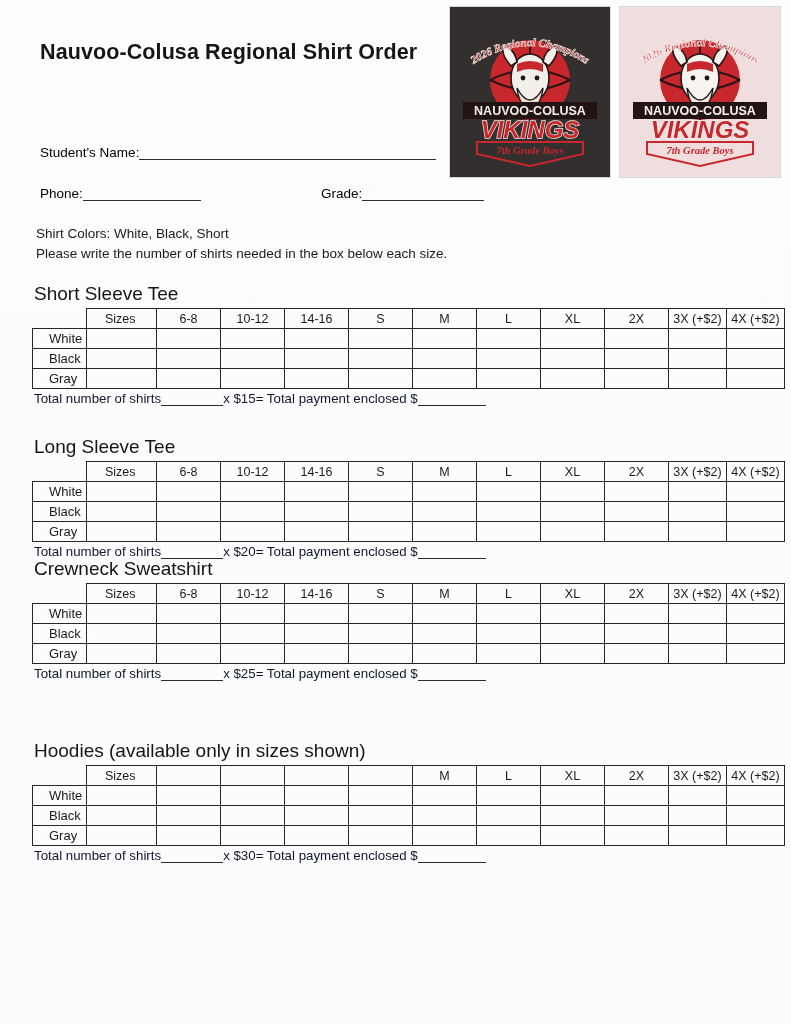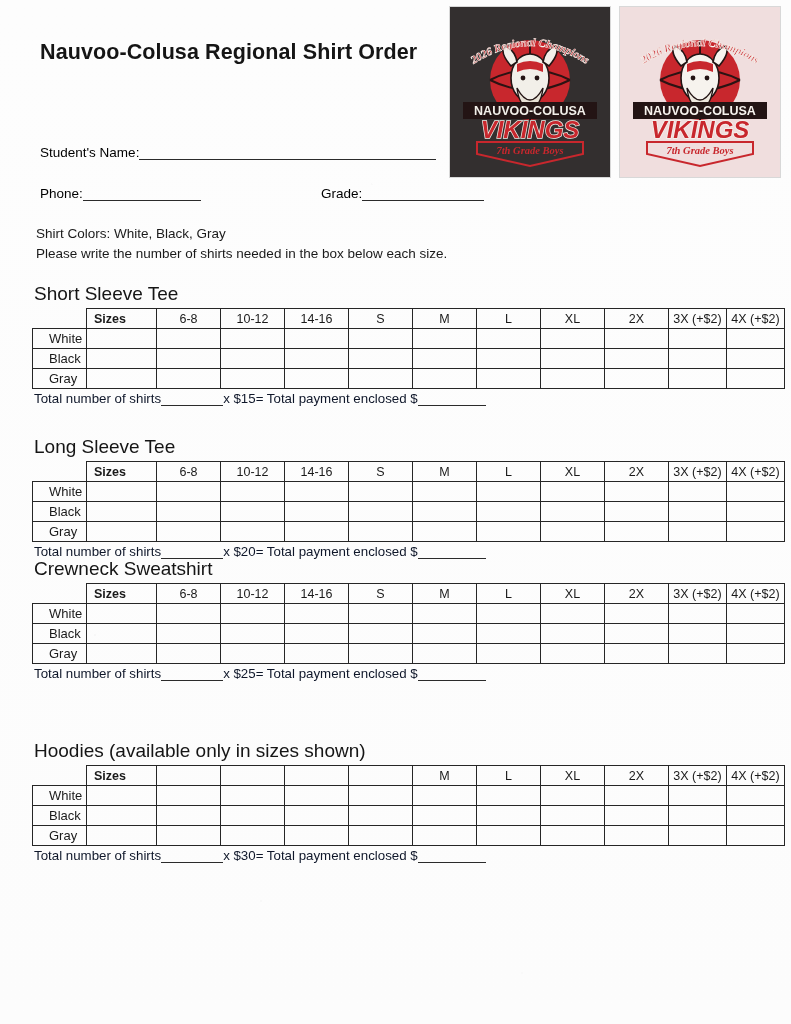--- a/index.html
+++ b/index.html
@@ -126,21 +126,21 @@
   table.order-table th {
     border: 1.3px solid #262626;
     height: 20px;
     padding: 0 3px;
     font-size: 12.5px;
     font-weight: normal;
     color: #1a1a1a;
     box-sizing: border-box;
   }
   table.order-table th.size-head { text-align: center; }
-  table.order-table th.sizes-label { text-align: left; padding-left: 7px; font-weight: bold; }
+  table.order-table th.sizes-label { text-align: left; padding-left: 18px; }
   table.order-table th.corner { border-left: none; border-top: none; border-right-color:#262626; }
   table.order-table td.color-label {
     text-align: left;
     padding-left: 16px;
     font-size: 13px;
   }
   table.order-table td.cell { background: transparent; }
 
   
   col.c-color { width: 54px; }
@@ -248,21 +248,21 @@
 
   <div class="field-row fld-phone">
     <span>Phone:</span><span class="rule rule-phone"></span>
   </div>
 
   <div class="field-row fld-grade">
     <span>Grade:</span><span class="rule rule-grade"></span>
   </div>
 
   <div class="instructions">
-    <div>Shirt Colors:  White, Black, Gray</div>
+    <div>Shirt Colors:  White, Black, Short</div>
     <div>Please write the number of shirts needed in the box below each size.</div>
   </div>
 
   <div id="sections-host">
       <div class="section sec-0">
         <div class="section-heading">Short Sleeve Tee</div>
         <table class="order-table">
           <colgroup>
             <col class="c-color">
             <col class="c-sizes">

